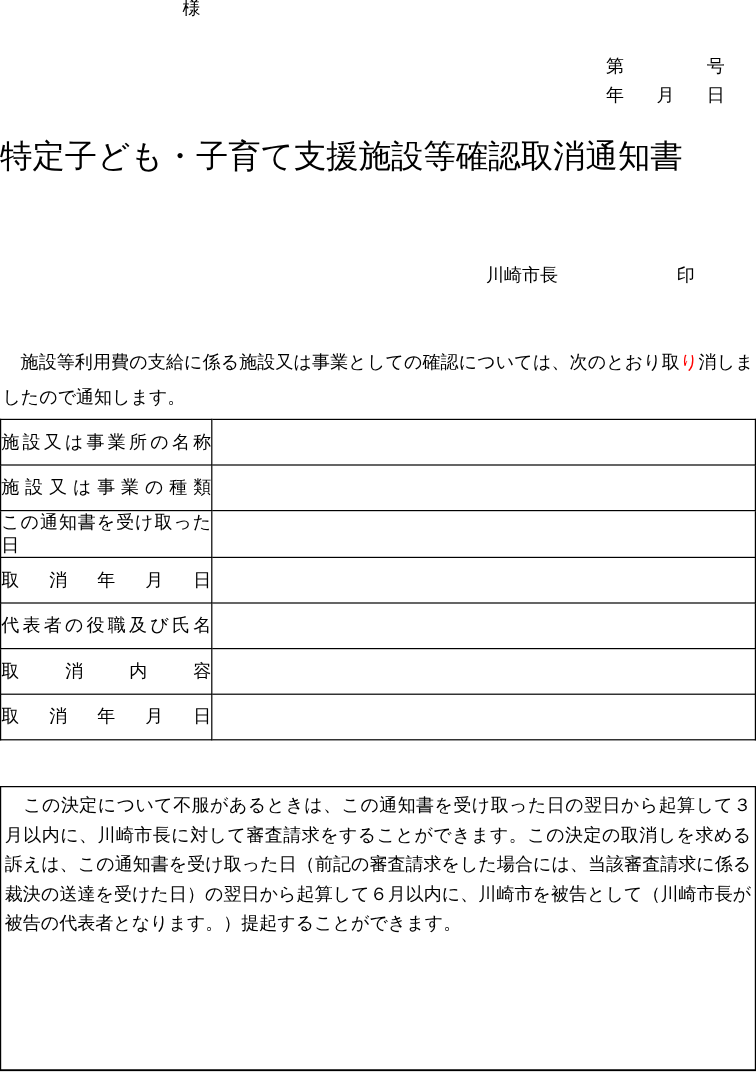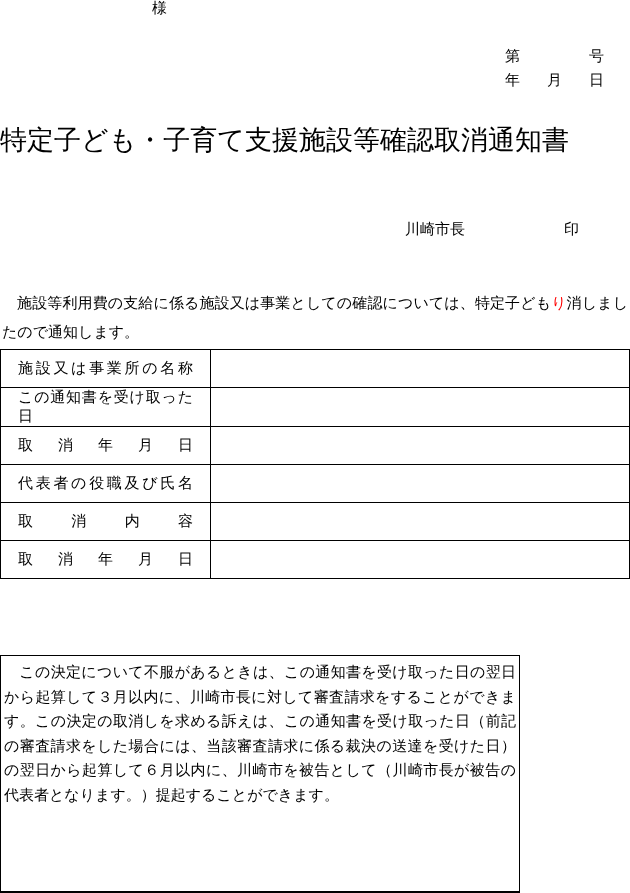--- a/index.html
+++ b/index.html
@@ -19,21 +19,21 @@
   }
   .docnum-block {
     position: absolute;
     left: 505px; top: 44px;
     width: 99px;
     font-size: 15px; line-height: 24px;
   }
   .docnum-line { display: flex; justify-content: space-between; }
   .doc-title {
     position: absolute;
-    left: 0; top: 122px;
+    left: 0; top: 112px;
     width: 562px;
     text-align: center;
     font-size: 27px;
     white-space: nowrap;
     letter-spacing: 0;
   }
   .issuer-row {
     position: absolute;
     left: 0; top: 220px;
     width: 630px; height: 18px;
@@ -58,30 +58,30 @@
   }
   .conf-table td {
     border: 1px solid #000000;
     height: 37px;
     font-size: 15px;
     vertical-align: middle;
     overflow: hidden;
   }
   .conf-table td.lbl {
     width: 175px;
-    padding: 0 17px;
+    padding: 0 0;
     text-align: justify;
     text-align-last: justify;
     text-justify: inter-character;
   }
   .conf-table td.val { padding: 0 4px; }
   .appeal-box {
     position: absolute;
     left: 0; top: 655px;
-    width: 520px; height: 238px;
+    width: 630px; height: 238px;
     box-sizing: border-box;
     border: 1px solid #000000;
     border-bottom-width: 2px;
     padding: 4px 3px 0 3px;
     font-size: 15px;
     line-height: 24.5px;
     text-align: justify;
   }
 </style>
 </head>
@@ -103,26 +103,30 @@
     </div>
   </div>
 
   <div class="doc-title">特定子ども・子育て支援施設等確認取消通知書</div>
 
   <div class="issuer-row">
     <span class="issuer-name">川崎市長</span>
     <span class="issuer-seal">印</span>
   </div>
 
-  <div class="notice-para"><span>　施設等利用費の支給に係る施設又は事業としての確認については、特定子ども</span><span style="color: rgb(255, 0, 0);">り</span><span>消しましたので通知します。</span></div>
+  <div class="notice-para"><span>　施設等利用費の支給に係る施設又は事業としての確認については、次のとおり取</span><span style="color: rgb(255, 0, 0);">り</span><span>消しましたので通知します。</span></div>
 
   <table class="conf-table">
     <tbody>
       <tr>
         <td class="lbl">施設又は事業所の名称</td>
+        <td class="val"></td>
+      </tr>
+      <tr>
+        <td class="lbl">施設又は事業の種類</td>
         <td class="val"></td>
       </tr>
       <tr>
         <td class="lbl">この通知書を受け取った日</td>
         <td class="val"></td>
       </tr>
       <tr>
         <td class="lbl">取消年月日</td>
         <td class="val"></td>
       </tr>

